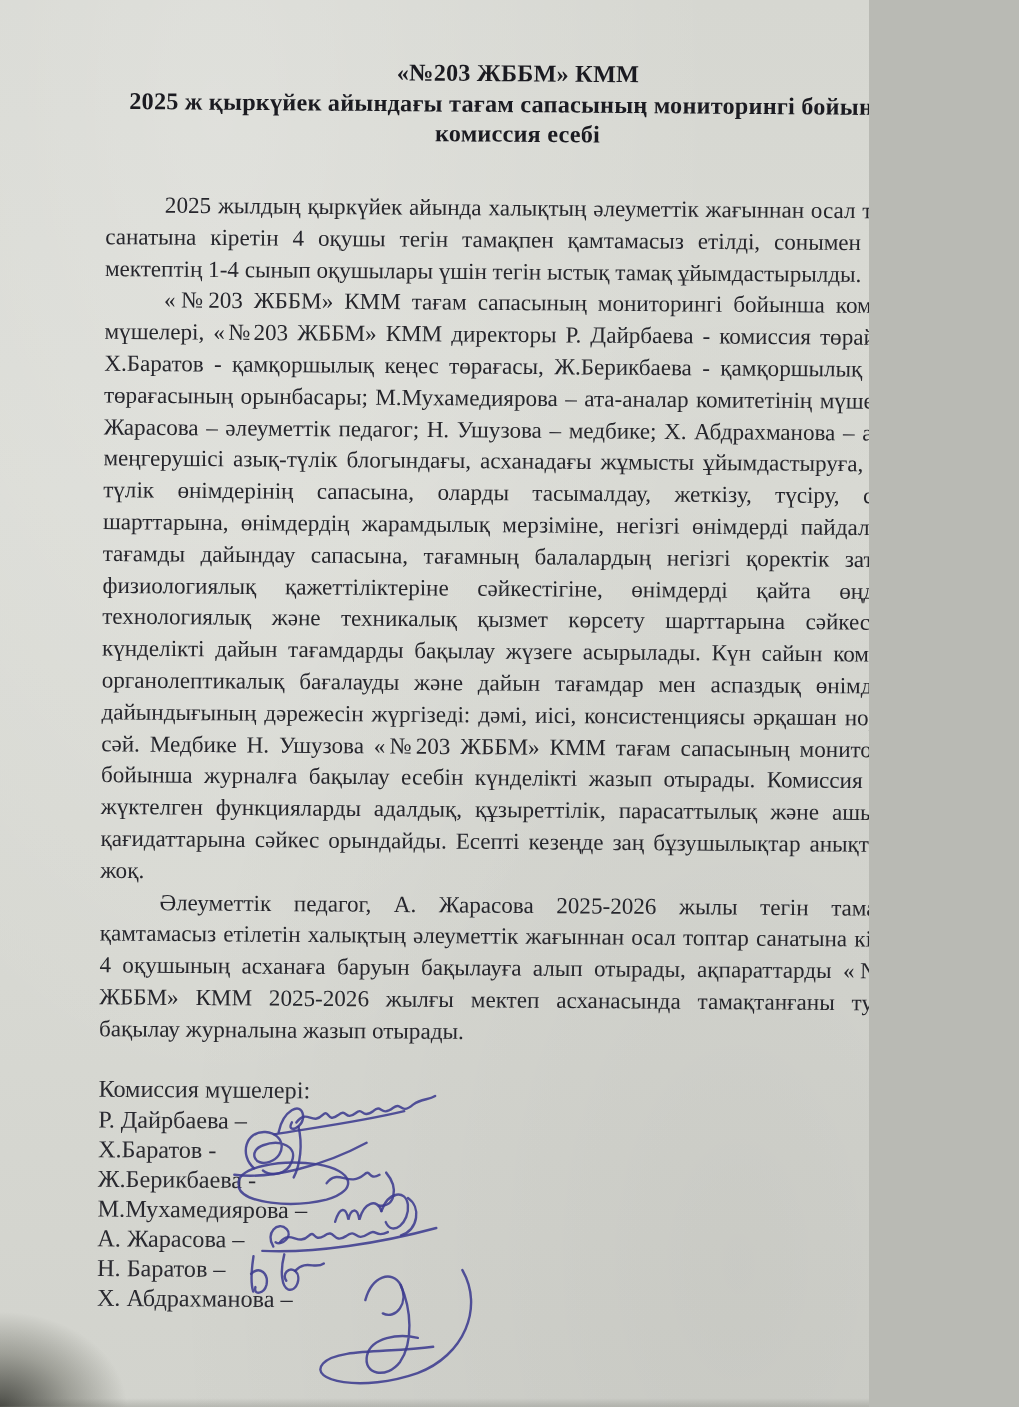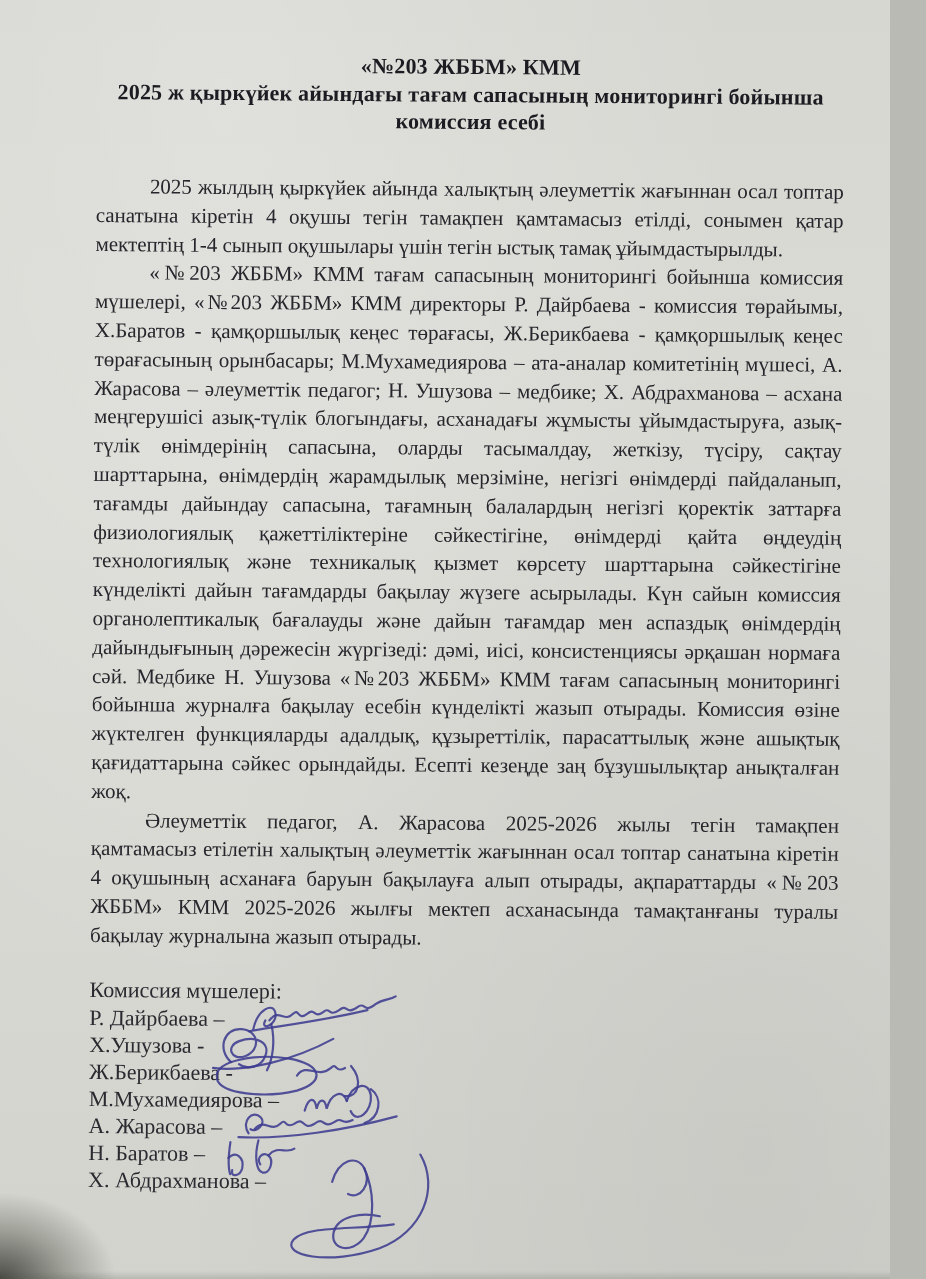--- a/index.html
+++ b/index.html
@@ -2,25 +2,26 @@
 <html><head>
 <meta charset="utf-8">
 <style>
   html,body{margin:0;padding:0;}
   body{
     width:926px;height:1279px;overflow:hidden;
     font-family:"Liberation Serif","DejaVu Serif",serif;
     background:#b9bab4;
   }
   .photo{
-    position:relative;width:890px;height:1279px;overflow:hidden;
+    position:relative;width:774px;height:1279px;overflow:hidden;
     background:
       radial-gradient(ellipse at 25% 8%, rgba(255,255,255,0.22), rgba(255,255,255,0) 55%),
       radial-gradient(ellipse at 85% 90%, rgba(0,0,0,0.05), rgba(0,0,0,0) 55%),
       linear-gradient(180deg,#d6d7d1 0%,#dadbd5 35%,#d7d8d2 70%,#d2d3cd 100%);
+    padding-left: 16px;
   }
   .corner-shadow{
     position:absolute;left:0;bottom:0;width:120px;height:90px;pointer-events:none;
     background:radial-gradient(ellipse at 0% 100%, rgba(42,43,37,0.80) 0%, rgba(95,96,86,0.45) 38%, rgba(120,120,110,0) 68%);
   }
   .bottom-edge{
     position:absolute;left:0;bottom:0;width:100%;height:8px;
     background:linear-gradient(180deg, rgba(0,0,0,0) 0%, rgba(60,60,54,0.18) 100%);
   }
   .sheet{
@@ -75,21 +76,21 @@
       <div class="sig-row sig-1">
         <span>Р. Дайрбаева –</span>
         <svg width="200" height="52" viewBox="0 0 200 52">
           <path d="M6,40 C10,20 26,12 28,24 C30,36 12,42 18,31"></path>
           <path d="M22,31 C32,18 36,34 46,24 C52,18 50,32 60,24 C68,17 66,30 76,22 C83,16 81,28 92,20 C100,13 98,26 110,17 C118,11 116,24 128,14 C136,8 142,10 148,6"></path>
           <path d="M2,42 C36,36 80,30 120,20"></path>
         </svg>
       </div>
 
       <div class="sig-row sig-2">
-        <span>Х.Ушузова -</span>
+        <span>Х.Баратов -</span>
         <svg width="150" height="56" viewBox="0 0 150 56">
           <path d="M22,44 C8,32 14,10 32,11 C50,12 52,32 36,38 C22,43 16,28 30,23 C46,17 62,24 56,38 C52,49 38,52 30,46"></path>
           <path d="M62,6 C66,22 64,40 58,52"></path>
           <path d="M4,50 C36,54 84,42 124,20"></path>
         </svg>
       </div>
 
       <div class="sig-row sig-3">
         <span>Ж.Берикбаева -</span>
         <svg width="190" height="58" viewBox="0 0 190 58">

